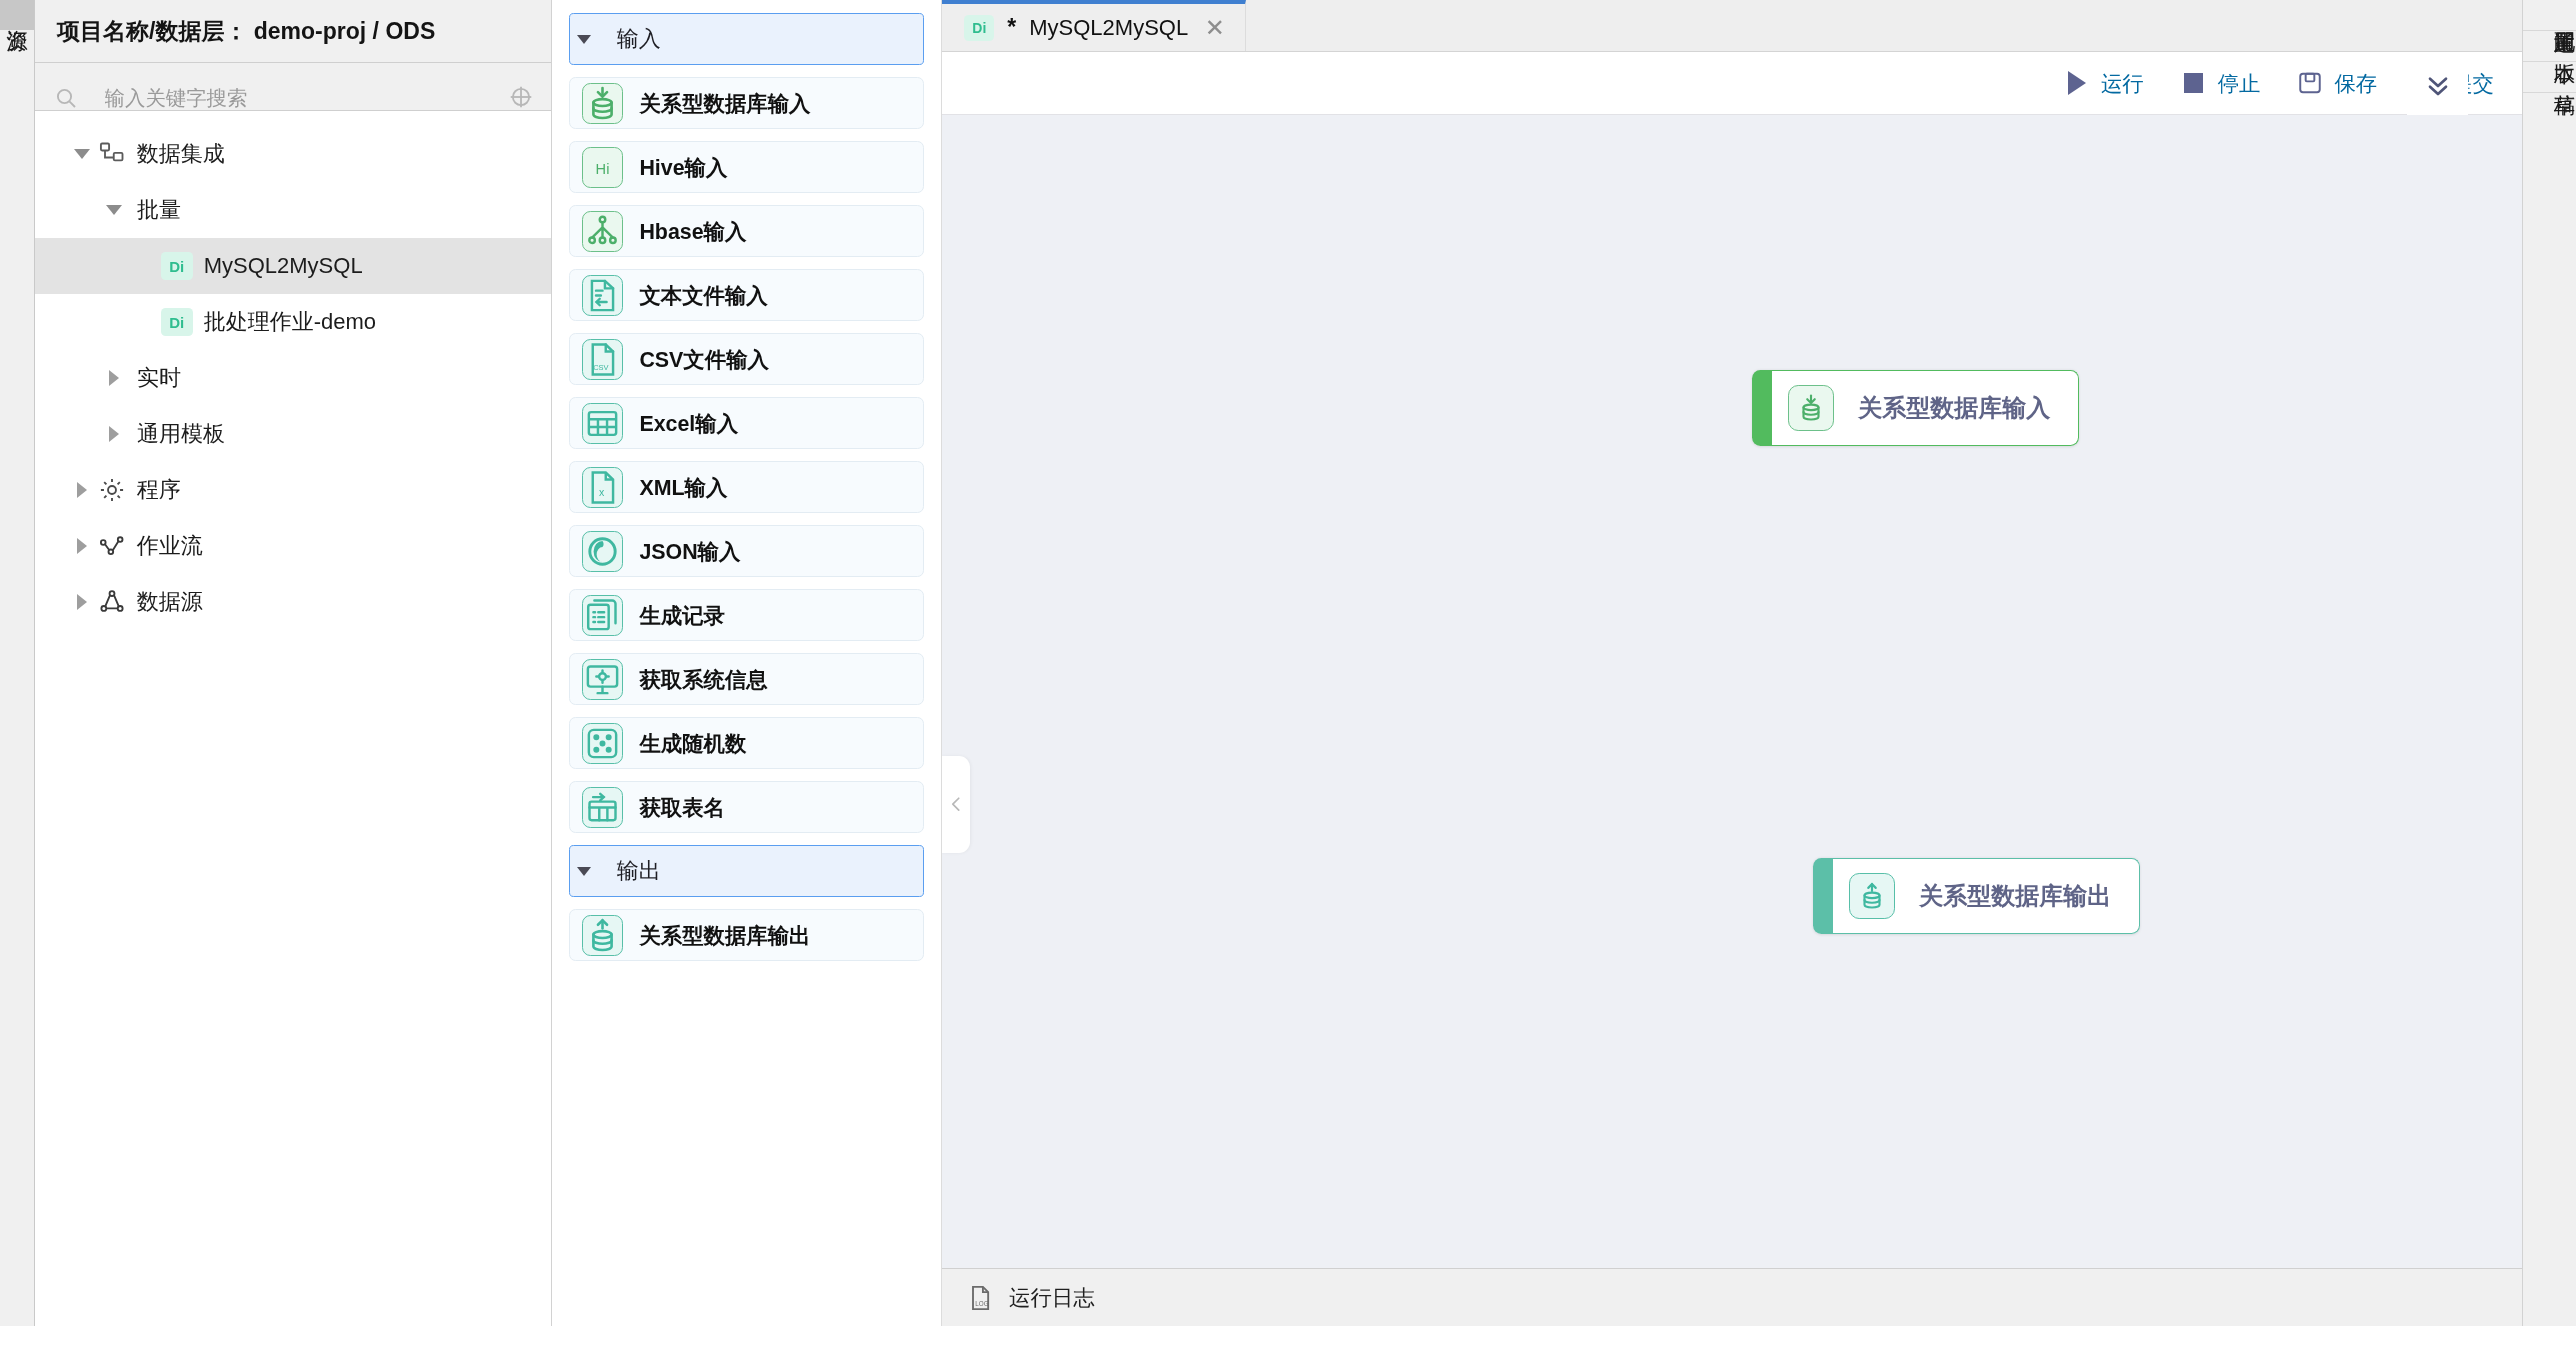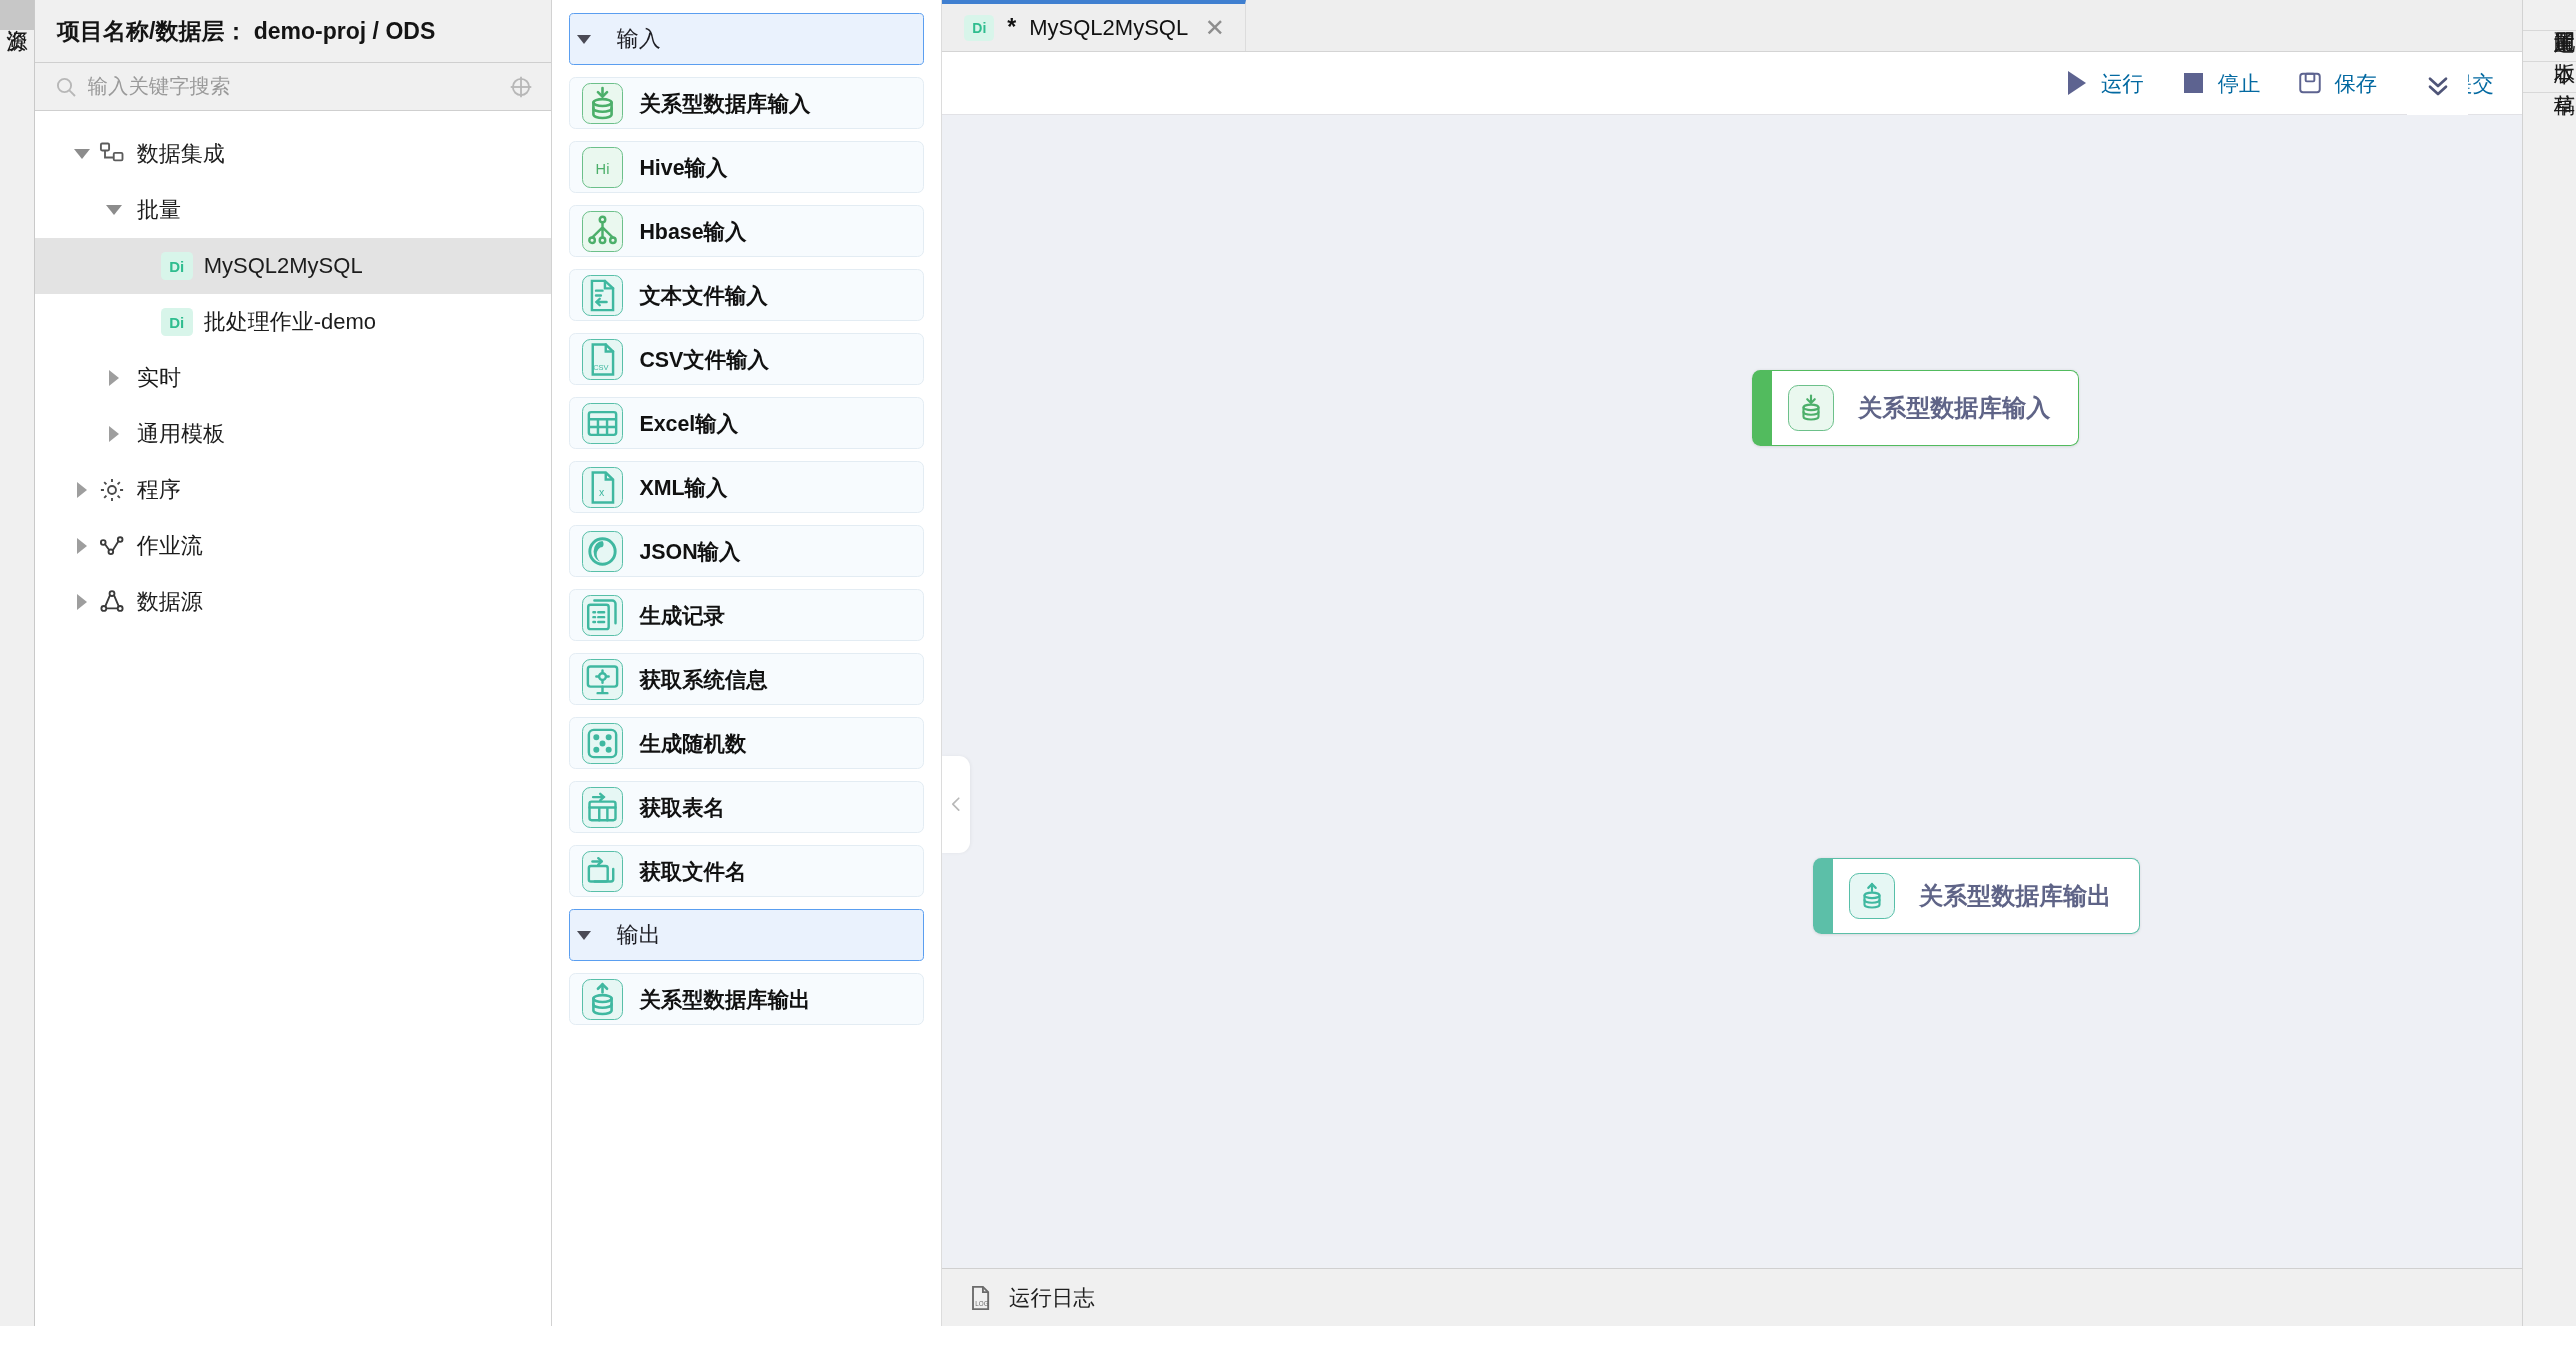--- a/index.html
+++ b/index.html
@@ -34,21 +34,21 @@
     border-right: 0.9px solid #d2d2d2;
   }
   .lp-header {
     height: 63px; background: #f0f0f0;
     border-bottom: 0.9px solid #cfcfcf;
     display: flex; align-items: center; padding-left: 22px;
   }
   .lp-title { font-size: 23px; font-weight: bold; color: #141414; white-space: nowrap; }
   .lp-search {
     height: 48px; background: #f0f0f0; border-bottom: 0.9px solid #cfcfcf;
-    display: flex; align-items: center; padding: 0 16.7px 0 18.6px; gap: 10px;
+    display: flex; align-items: flex-end; padding: 0 16.7px 0 18.6px; gap: 27px;
   }
   .lp-search .sicon { width: 24px; height: 24px; flex:0 0 24px; opacity:.55; }
   .lp-search input {
     flex: 1; border: none; outline: none; background: transparent;
     font-size: 20.4px; color: #333; font-family: inherit;
   }
   .lp-search input::placeholder { color: #9a9a9a; }
   .lp-search .target { width: 26px; height: 26px; flex:0 0 26px; opacity:.55; cursor:pointer; }
 
   .tree { flex: 1; padding-top: 15px; overflow: hidden; position: relative; }
@@ -420,31 +420,20 @@
         <span class="pal-ico teal">
           <svg viewBox="0 0 24 24" fill="none" stroke="#3fb8a0" stroke-width="1.5" stroke-linecap="round">
             <rect x="4" y="8.4" width="16" height="11.4" rx="1.3"></rect>
             <path d="M4 12h16M10 12v7.8M15 12v7.8"></path>
             <path d="M6.2 5.6h6.4"></path>
             <polyline points="10.6,3.6 12.8,5.6 10.6,7.6"></polyline>
           </svg>
         </span>
         <span class="pal-label">获取表名</span>
       </div>
-      <div class="pal-item">
-        <span class="pal-ico teal">
-          <svg viewBox="0 0 24 24" fill="none" stroke="#3fb8a0" stroke-width="1.5" stroke-linecap="round" stroke-linejoin="round">
-            <rect x="3.6" y="8.6" width="11.6" height="9.6" rx="1.3"></rect>
-            <path d="M7.2 18.2h10a1.4 1.4 0 0 0 1.4-1.4v-6.4"></path>
-            <path d="M5.8 5.8h5.4"></path>
-            <polyline points="9.4,3.8 11.6,5.8 9.4,7.8"></polyline>
-          </svg>
-        </span>
-        <span class="pal-label">获取文件名</span>
-      </div>
       <div class="pal-group">
         <i class="gcaret"></i>
         <span class="glabel">输出</span>
       </div>
       <div class="pal-item">
         <span class="pal-ico teal">
           <svg viewBox="0 0 24 24" fill="none" stroke="#3fb8a0" stroke-width="1.6" stroke-linecap="round">
             <path d="M12 7.6V2.8"></path>
             <polyline points="9.2,5.4 12,2.6 14.8,5.4"></polyline>
             <ellipse cx="12" cy="11.4" rx="5.6" ry="2.1"></ellipse>

